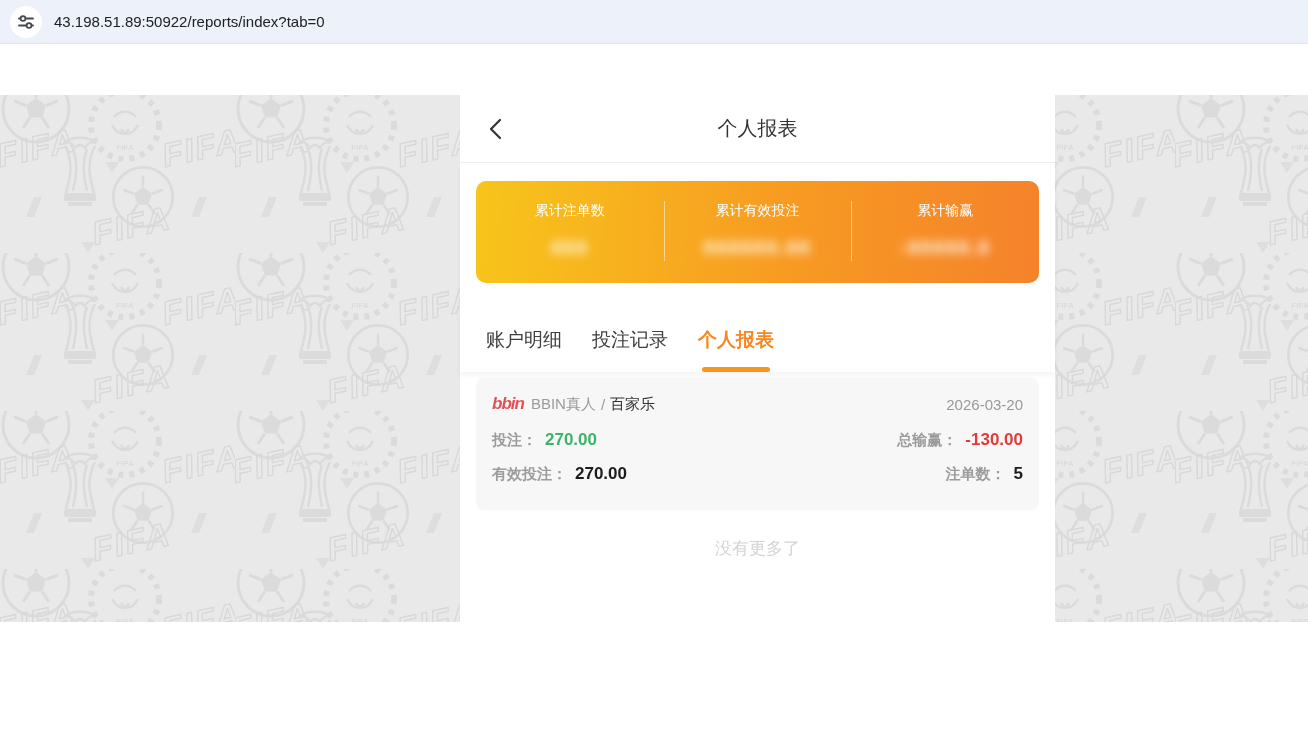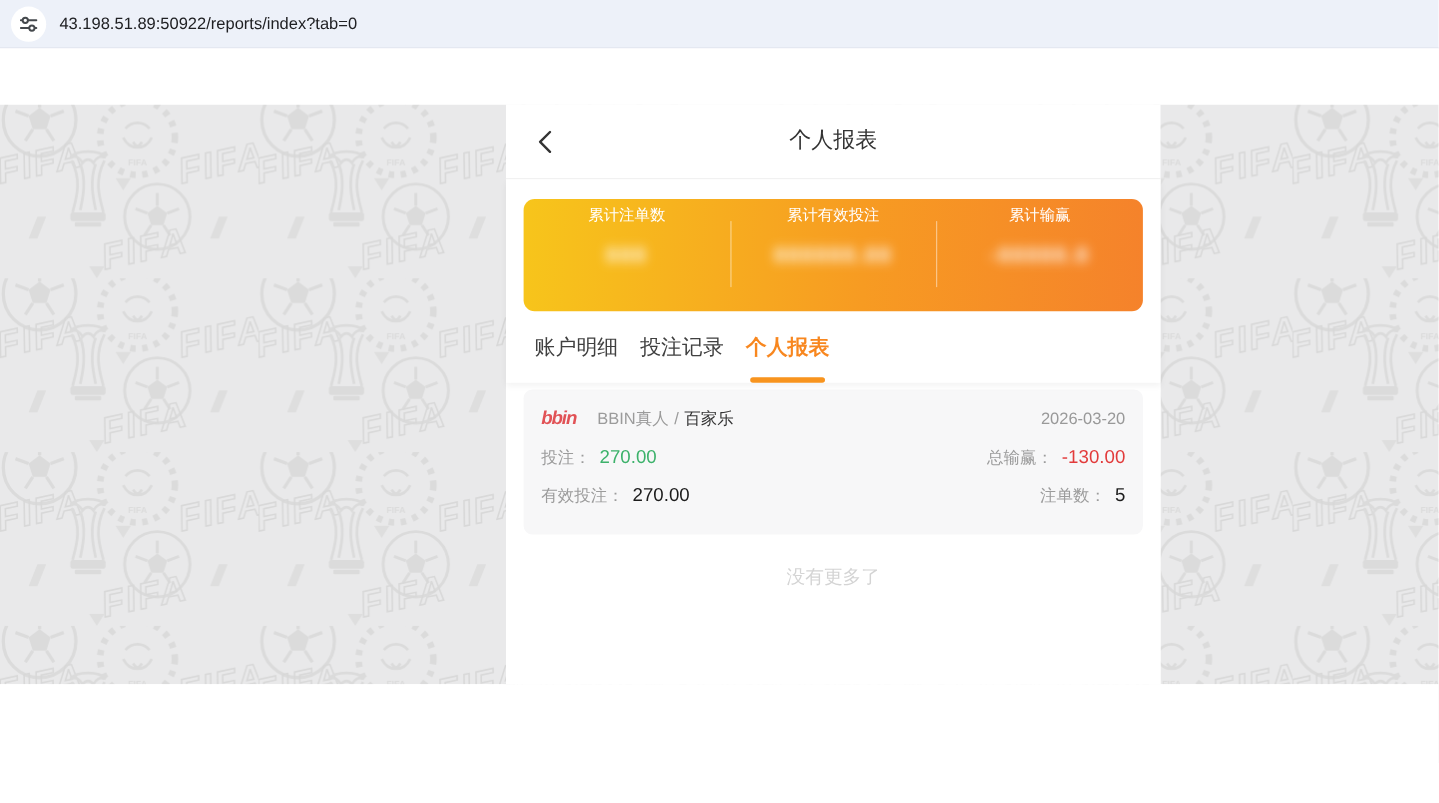--- a/index.html
+++ b/index.html
@@ -25,55 +25,55 @@
   .back-btn { position:absolute; left:28px; top:50%; transform:translateY(-50%);
               width:20px; height:26px; display:flex; align-items:center; cursor:pointer; }
   .app-title { text-align:center; line-height:67px; font-size:20px; color:#333; }
 
   .sheet-top { background:#fff; box-shadow:0 3px 6px rgba(0,0,0,0.05); position:relative; z-index:2; flex:0 0 auto; }
 
   
   .summary { margin:18px 16px 0; height:102px; border-radius:10px;
              background:linear-gradient(93deg,#f7c51b 0%,#f79b22 55%,#f5822b 100%);
              display:flex; color:#fff; }
-  .sum-col { flex:1; position:relative; display:flex; flex-direction:column; align-items:center; padding-top:6px; }
+  .sum-col { flex:1; position:relative; display:flex; flex-direction:column; align-items:center; padding-top:21px; }
   .sum-col + .sum-col::before { content:""; position:absolute; left:0; top:20px; bottom:22px;
                                 width:1px; background:rgba(255,255,255,0.5); }
   .sum-label { font-size:14px; }
   .sum-value { margin-top:17px; font-size:19px; font-weight:bold; letter-spacing:2px;
                filter:blur(5px); opacity:0.92; }
 
   
-  .tabs { display:flex; gap:20px; padding:20px 26px 0; }
+  .tabs { display:flex; gap:30px; padding:44px 26px 0; }
   .tab { display:flex; flex-direction:column; align-items:center; font-size:19px; color:#404040; cursor:pointer; }
   .tab .bar { width:68px; height:5px; border-radius:3px; background:transparent; margin-top:14px; }
   .tab.active { color:#f8871f; font-weight:bold; }
   .tab.active .bar { background:#f8941e; }
 
   
   .filters { display:flex; align-items:center; padding:16px 16px 17px; }
   .pill { height:36px; border:1px solid #e4e4e4; border-radius:18px; background:#fff;
           display:flex; align-items:center; justify-content:space-between;
           padding:0 15px; color:#9c9c9c; font-size:14px; margin-right:16px; cursor:pointer; }
   .pill-date { width:108px; } .pill-type { width:123px; } .pill-platform { width:124px; }
   .sort { margin-left:auto; display:flex; align-items:center; color:#4c5360; font-size:15px; cursor:pointer; }
   .tris { display:inline-flex; flex-direction:column; margin-left:8px; gap:3px; }
   .tri-up   { width:0; height:0; border-left:5px solid transparent; border-right:5px solid transparent; border-bottom:6px solid #9aa1ad; }
   .tri-down { width:0; height:0; border-left:5px solid transparent; border-right:5px solid transparent; border-top:6px solid #9aa1ad; }
 
   
   .list { flex:1; background:#fff; padding:6px 16px 0; }
   .report-card { background:#f7f7f8; border-radius:8px; padding:16px 16px 26px; }
   .rc-head { display:flex; align-items:center; font-size:15px; }
-  .logo { color:#e15256; font-weight:bold; font-style:italic; font-size:17px; letter-spacing:-1px; margin-right:19px; }
+  .logo { color:#e15256; font-weight:bold; font-style:italic; font-size:17px; letter-spacing:-1px; margin-right:7px; }
   .provider { color:#9b9b9b; }
   .sep { color:#9b9b9b; margin:0 5px; }
   .game { color:#333; }
   .rc-date { margin-left:auto; color:#999; }
-  .rc-grid { display:grid; grid-template-columns:1fr 1fr; row-gap:14px; margin-top:16px; font-size:15px; }
+  .rc-grid { display:grid; grid-template-columns:1fr 1fr; row-gap:14px; margin-top:16px; font-size:15px;font-weight:bold; }
   .cell { display:flex; align-items:baseline; }
   .cell.right { justify-content:flex-end; }
   .lbl { color:#9c9c9c; }
   .val { margin-left:8px; font-size:17px; }
   .val.green { color:#3db26b; }
   .val.red { color:#e23b3b; }
   .val.dark { color:#1c1c1c; }
 
   .no-more { text-align:center; color:#d4d4d4; font-size:17px; margin-top:27px; }
 </style>

